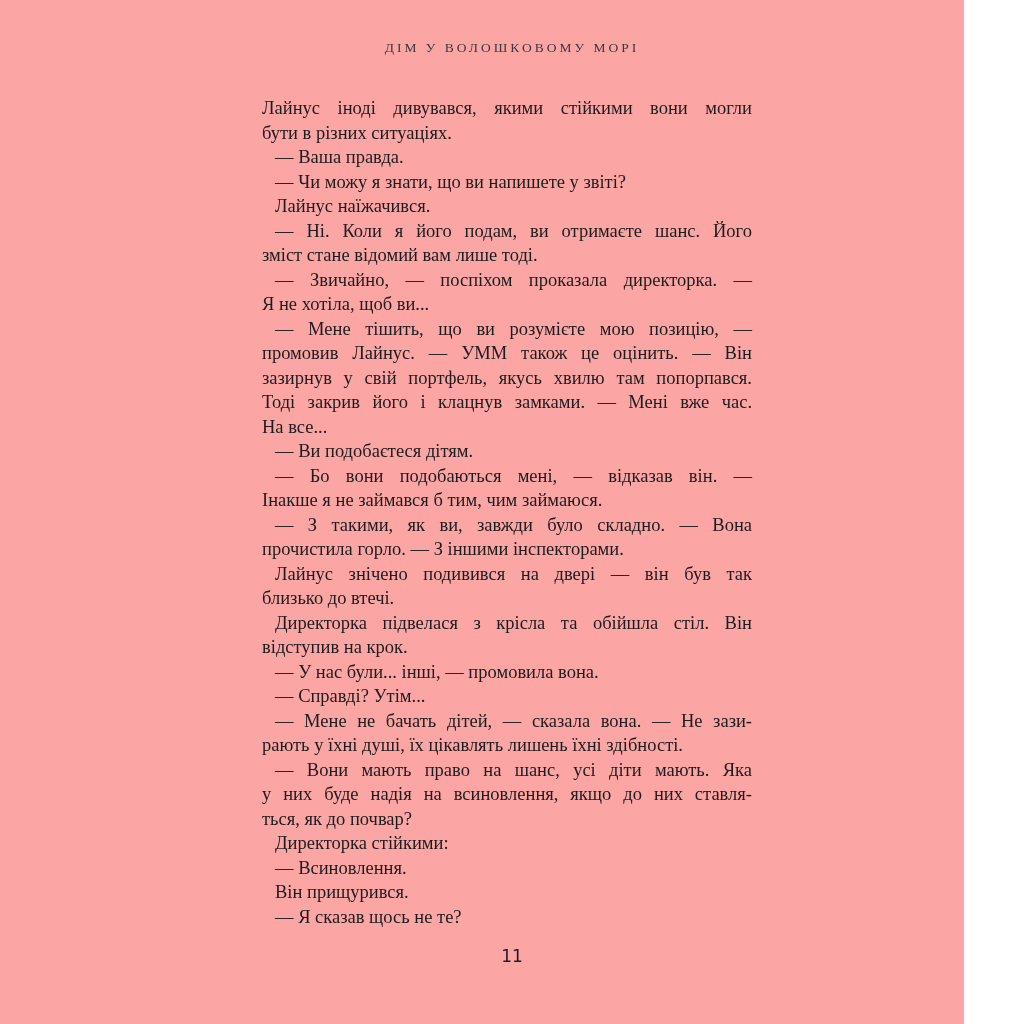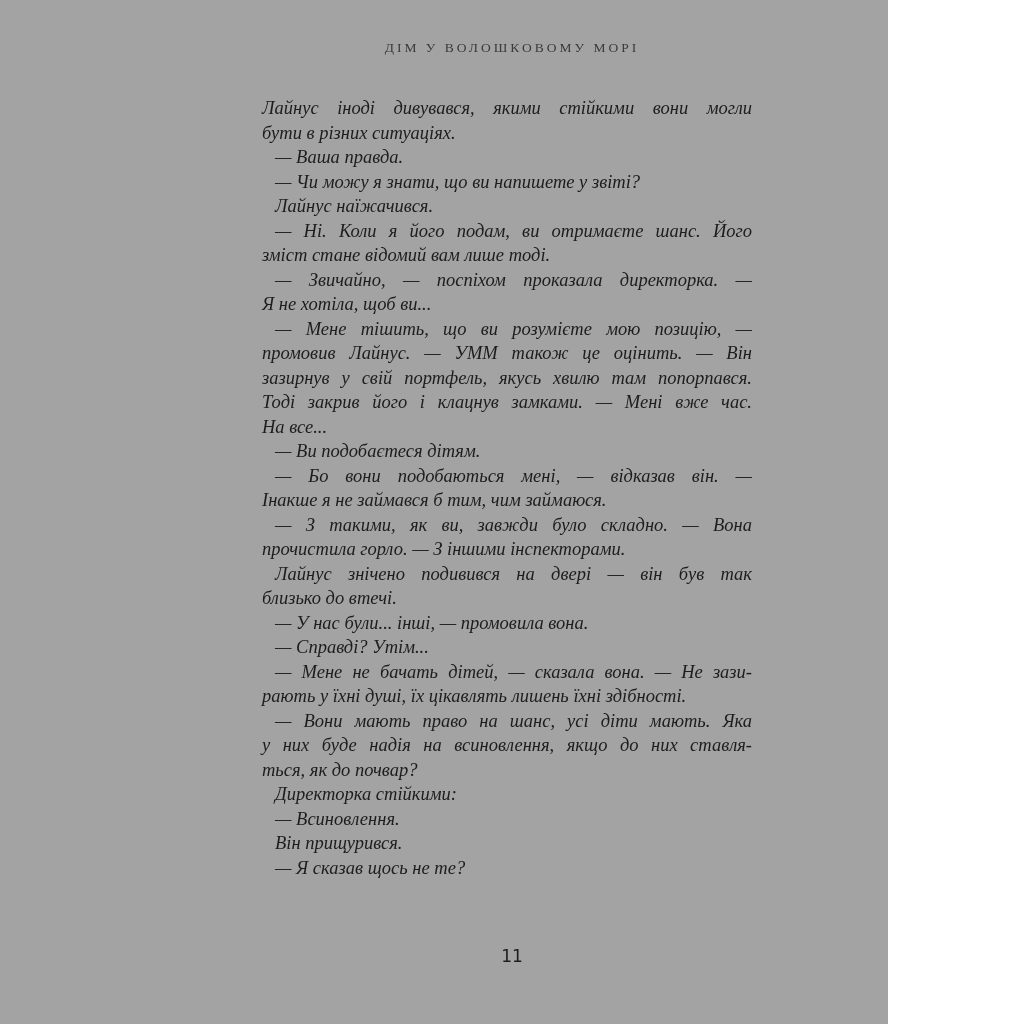--- a/index.html
+++ b/index.html
@@ -1,20 +1,20 @@
 <!DOCTYPE html>
 <html><head>
 <meta charset="utf-8">
 <style>
   html, body { margin: 0; padding: 0; }
   .page {
     position: relative;
-    width: 888px;
+    width: 964px;
     height: 1024px;
-    background: #a3a3a3;
+    background: #fca5a5;
     overflow: hidden;
     font-family: "Liberation Serif", serif;
   }
   .running-header {
     position: absolute;
     top: 41px;
     left: 0;
     width: 1024px;
     text-align: center;
     font-family: "Liberation Serif", serif;
@@ -31,21 +31,20 @@
     font-size: 18.5px;
     line-height: 24.5px;
     color: #1d1d1d;
   }
   .para { margin: 0; padding: 0; }
   .line {
     text-align: justify;
     text-align-last: justify;
     white-space: normal;
     hyphens: none;
-    font-style: italic;
   }
   .line.last { text-align-last: left; }
   .line.indent { padding-left: 13px; }
   .page-number {
     position: absolute;
     top: 946px;
     left: 0;
     width: 1024px;
     text-align: center;
     font-family: "DejaVu Sans", sans-serif;
@@ -98,20 +97,24 @@
       </div>
       <div class="para">
         <div class="line indent">— З такими, як ви, завжди було складно. — Вона</div>
         <div class="line last">прочистила горло. — З іншими інспекторами.</div>
       </div>
       <div class="para">
         <div class="line indent">Лайнус знічено подивився на двері — він був так</div>
         <div class="line last">близько до втечі.</div>
       </div>
       <div class="para">
+        <div class="line indent">Директорка підвелася з крісла та обійшла стіл. Він</div>
+        <div class="line last">відступив на крок.</div>
+      </div>
+      <div class="para">
         <div class="line last indent">— У нас були... інші, — промовила вона.</div>
       </div>
       <div class="para">
         <div class="line last indent">— Справді? Утім...</div>
       </div>
       <div class="para">
         <div class="line indent">— Мене не бачать дітей, — сказала вона. — Не зази-</div>
         <div class="line last">рають у їхні душі, їх цікавлять лишень їхні здібності.</div>
       </div>
       <div class="para">

